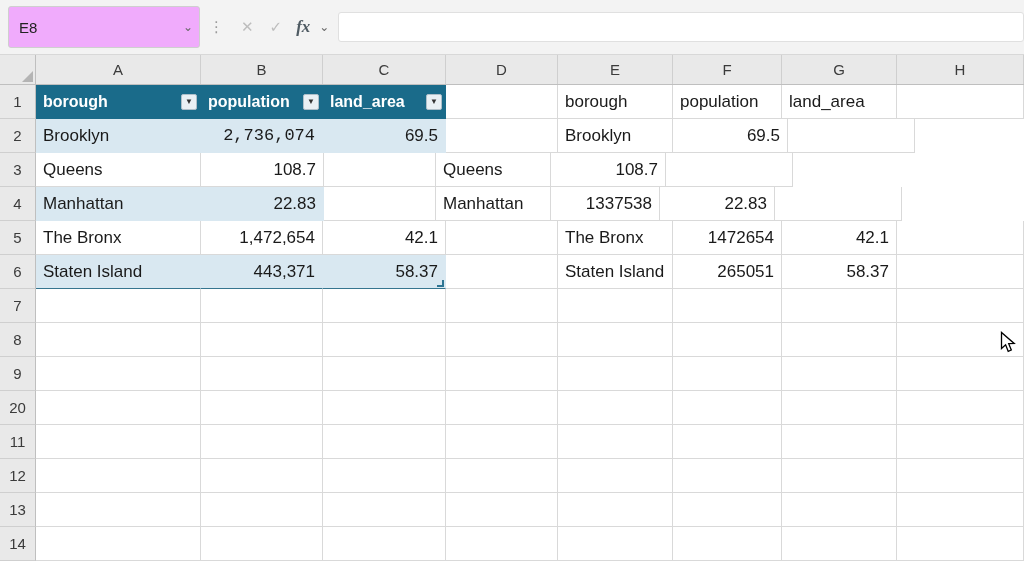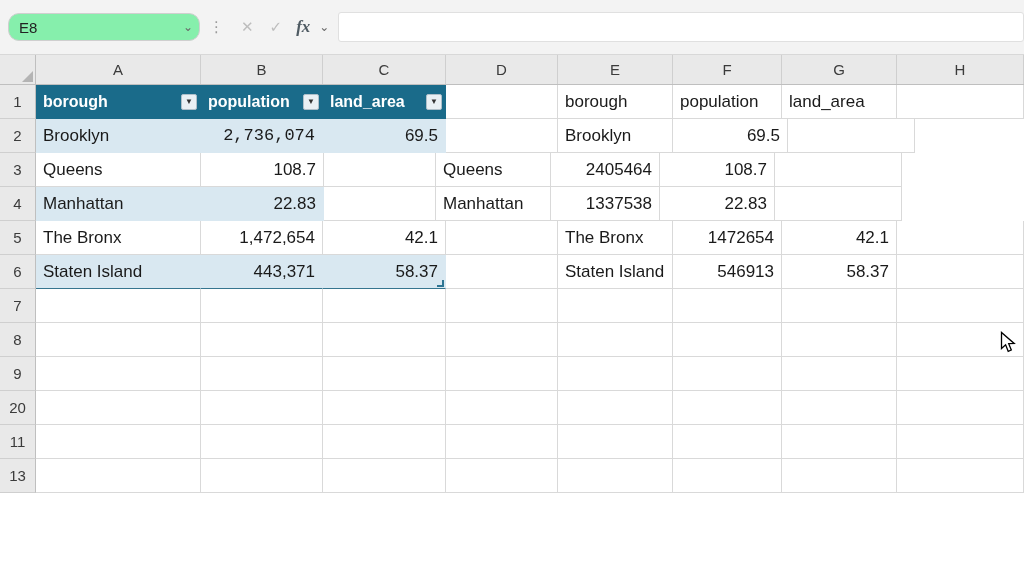--- a/index.html
+++ b/index.html
@@ -1,21 +1,21 @@
 <!DOCTYPE html>
 <html style="--thead-bg: #1A6B8A; --band-bg: #D9E8F1;"><head>
 <meta charset="utf-8">
 <style>
   *{box-sizing:border-box;margin:0;padding:0}
   html,body{width:1024px;height:561px;overflow:hidden}
   body{font-family:"Liberation Sans","DejaVu Sans",sans-serif;background:#fff;position:relative;color:#1a1a1a}
 
   
   .topbar{height:55px;background:#f3f3f3;border-bottom:1px solid #d8d8d8;display:flex;align-items:center;padding-left:8px}
-  .namebox{width:192px;height:28px;background:#86efac;border:1px solid #cfcfcf;border-radius:11px;display:flex;align-items:center;padding:0 6px 0 10px;font-size:15px;color:#222;cursor:default}
+  .namebox{width:192px;height:42px;background:#f0abfc;border:1px solid #cfcfcf;border-radius:3px;display:flex;align-items:center;padding:0 6px 0 10px;font-size:15px;color:#222;cursor:default}
   .namebox .val{flex:1;white-space:nowrap;overflow:hidden}
   .chev{color:#6a6a6a;font-size:12px;line-height:1}
   .dots{color:#9a9a9a;margin:0 9px;font-size:15px}
   .fbtn{color:#bdbdbd;font-size:15px;margin:0 8px;cursor:default}
   .fx{color:#4f5b63;font-style:italic;font-family:"Liberation Serif","DejaVu Serif",serif;font-size:17px;font-weight:bold;margin:0 6px;cursor:default}
   .fbexp{margin:0 9px 0 3px;cursor:default}
   .formulabar{flex:1;height:30px;background:#fff;border:1px solid #e0e0e0;border-radius:3px;font-size:15px;padding:0 8px;display:flex;align-items:center;white-space:pre}
 
   
   .colheaders{display:flex;height:30px;background:#e9e9e9;border-bottom:1px solid #bfbfbf}
@@ -99,21 +99,20 @@
         <div class="cell al" style="width: 115px;">Brooklyn</div>
         <div class="cell ar" style="width: 115px;">69.5</div>
         <div class="cell" style="width: 127px;"></div>
       </div>
       <div class="gridrow">
         <div class="rowh">3</div>
         <div class="cell al" style="width: 165px;">Queens</div>
         <div class="cell ar" style="width: 123px;">108.7</div>
         <div class="cell" style="width: 112px;"></div>
         <div class="cell al" style="width: 115px;">Queens</div>
-        <div class="cell ar" style="width: 109px;">2405464</div>
         <div class="cell ar" style="width: 115px;">108.7</div>
         <div class="cell" style="width: 127px;"></div>
       </div>
       <div class="gridrow">
         <div class="rowh">4</div>
         <div class="cell band al" style="width: 165px;">Manhattan</div>
         <div class="cell band ar" style="width: 123px;">22.83</div>
         <div class="cell" style="width: 112px;"></div>
         <div class="cell al" style="width: 115px;">Manhattan</div>
         <div class="cell ar" style="width: 109px;">1337538</div>
@@ -131,21 +130,21 @@
         <div class="cell ar" style="width: 115px;">42.1</div>
         <div class="cell" style="width: 127px;"></div>
       </div>
       <div class="gridrow">
         <div class="rowh">6</div>
         <div class="cell band al tbot" style="width: 165px;">Staten Island</div>
         <div class="cell band ar tbot" style="width: 122px;">443,371</div>
         <div class="cell band ar tbot" style="width: 123px;">58.37<span class="thandle"></span></div>
         <div class="cell" style="width: 112px;"></div>
         <div class="cell al" style="width: 115px;">Staten Island</div>
-        <div class="cell ar" style="width: 109px;">546913</div>
+        <div class="cell ar" style="width: 109px;">265051</div>
         <div class="cell ar" style="width: 115px;">58.37</div>
         <div class="cell" style="width: 127px;"></div>
       </div>
       <div class="gridrow">
         <div class="rowh">7</div>
         <div class="cell" style="width: 165px;"></div>
         <div class="cell" style="width: 122px;"></div>
         <div class="cell" style="width: 123px;"></div>
         <div class="cell" style="width: 112px;"></div>
         <div class="cell" style="width: 115px;"></div>
@@ -191,21 +190,43 @@
         <div class="cell" style="width: 165px;"></div>
         <div class="cell" style="width: 122px;"></div>
         <div class="cell" style="width: 123px;"></div>
         <div class="cell" style="width: 112px;"></div>
         <div class="cell" style="width: 115px;"></div>
         <div class="cell" style="width: 109px;"></div>
         <div class="cell" style="width: 115px;"></div>
         <div class="cell" style="width: 127px;"></div>
       </div>
       <div class="gridrow">
+        <div class="rowh">12</div>
+        <div class="cell" style="width: 165px;"></div>
+        <div class="cell" style="width: 122px;"></div>
+        <div class="cell" style="width: 123px;"></div>
+        <div class="cell" style="width: 112px;"></div>
+        <div class="cell" style="width: 115px;"></div>
+        <div class="cell" style="width: 109px;"></div>
+        <div class="cell" style="width: 115px;"></div>
+        <div class="cell" style="width: 127px;"></div>
+      </div>
+      <div class="gridrow">
         <div class="rowh">13</div>
+        <div class="cell" style="width: 165px;"></div>
+        <div class="cell" style="width: 122px;"></div>
+        <div class="cell" style="width: 123px;"></div>
+        <div class="cell" style="width: 112px;"></div>
+        <div class="cell" style="width: 115px;"></div>
+        <div class="cell" style="width: 109px;"></div>
+        <div class="cell" style="width: 115px;"></div>
+        <div class="cell" style="width: 127px;"></div>
+      </div>
+      <div class="gridrow">
+        <div class="rowh">14</div>
         <div class="cell" style="width: 165px;"></div>
         <div class="cell" style="width: 122px;"></div>
         <div class="cell" style="width: 123px;"></div>
         <div class="cell" style="width: 112px;"></div>
         <div class="cell" style="width: 115px;"></div>
         <div class="cell" style="width: 109px;"></div>
         <div class="cell" style="width: 115px;"></div>
         <div class="cell" style="width: 127px;"></div>
       </div>
     </div>

